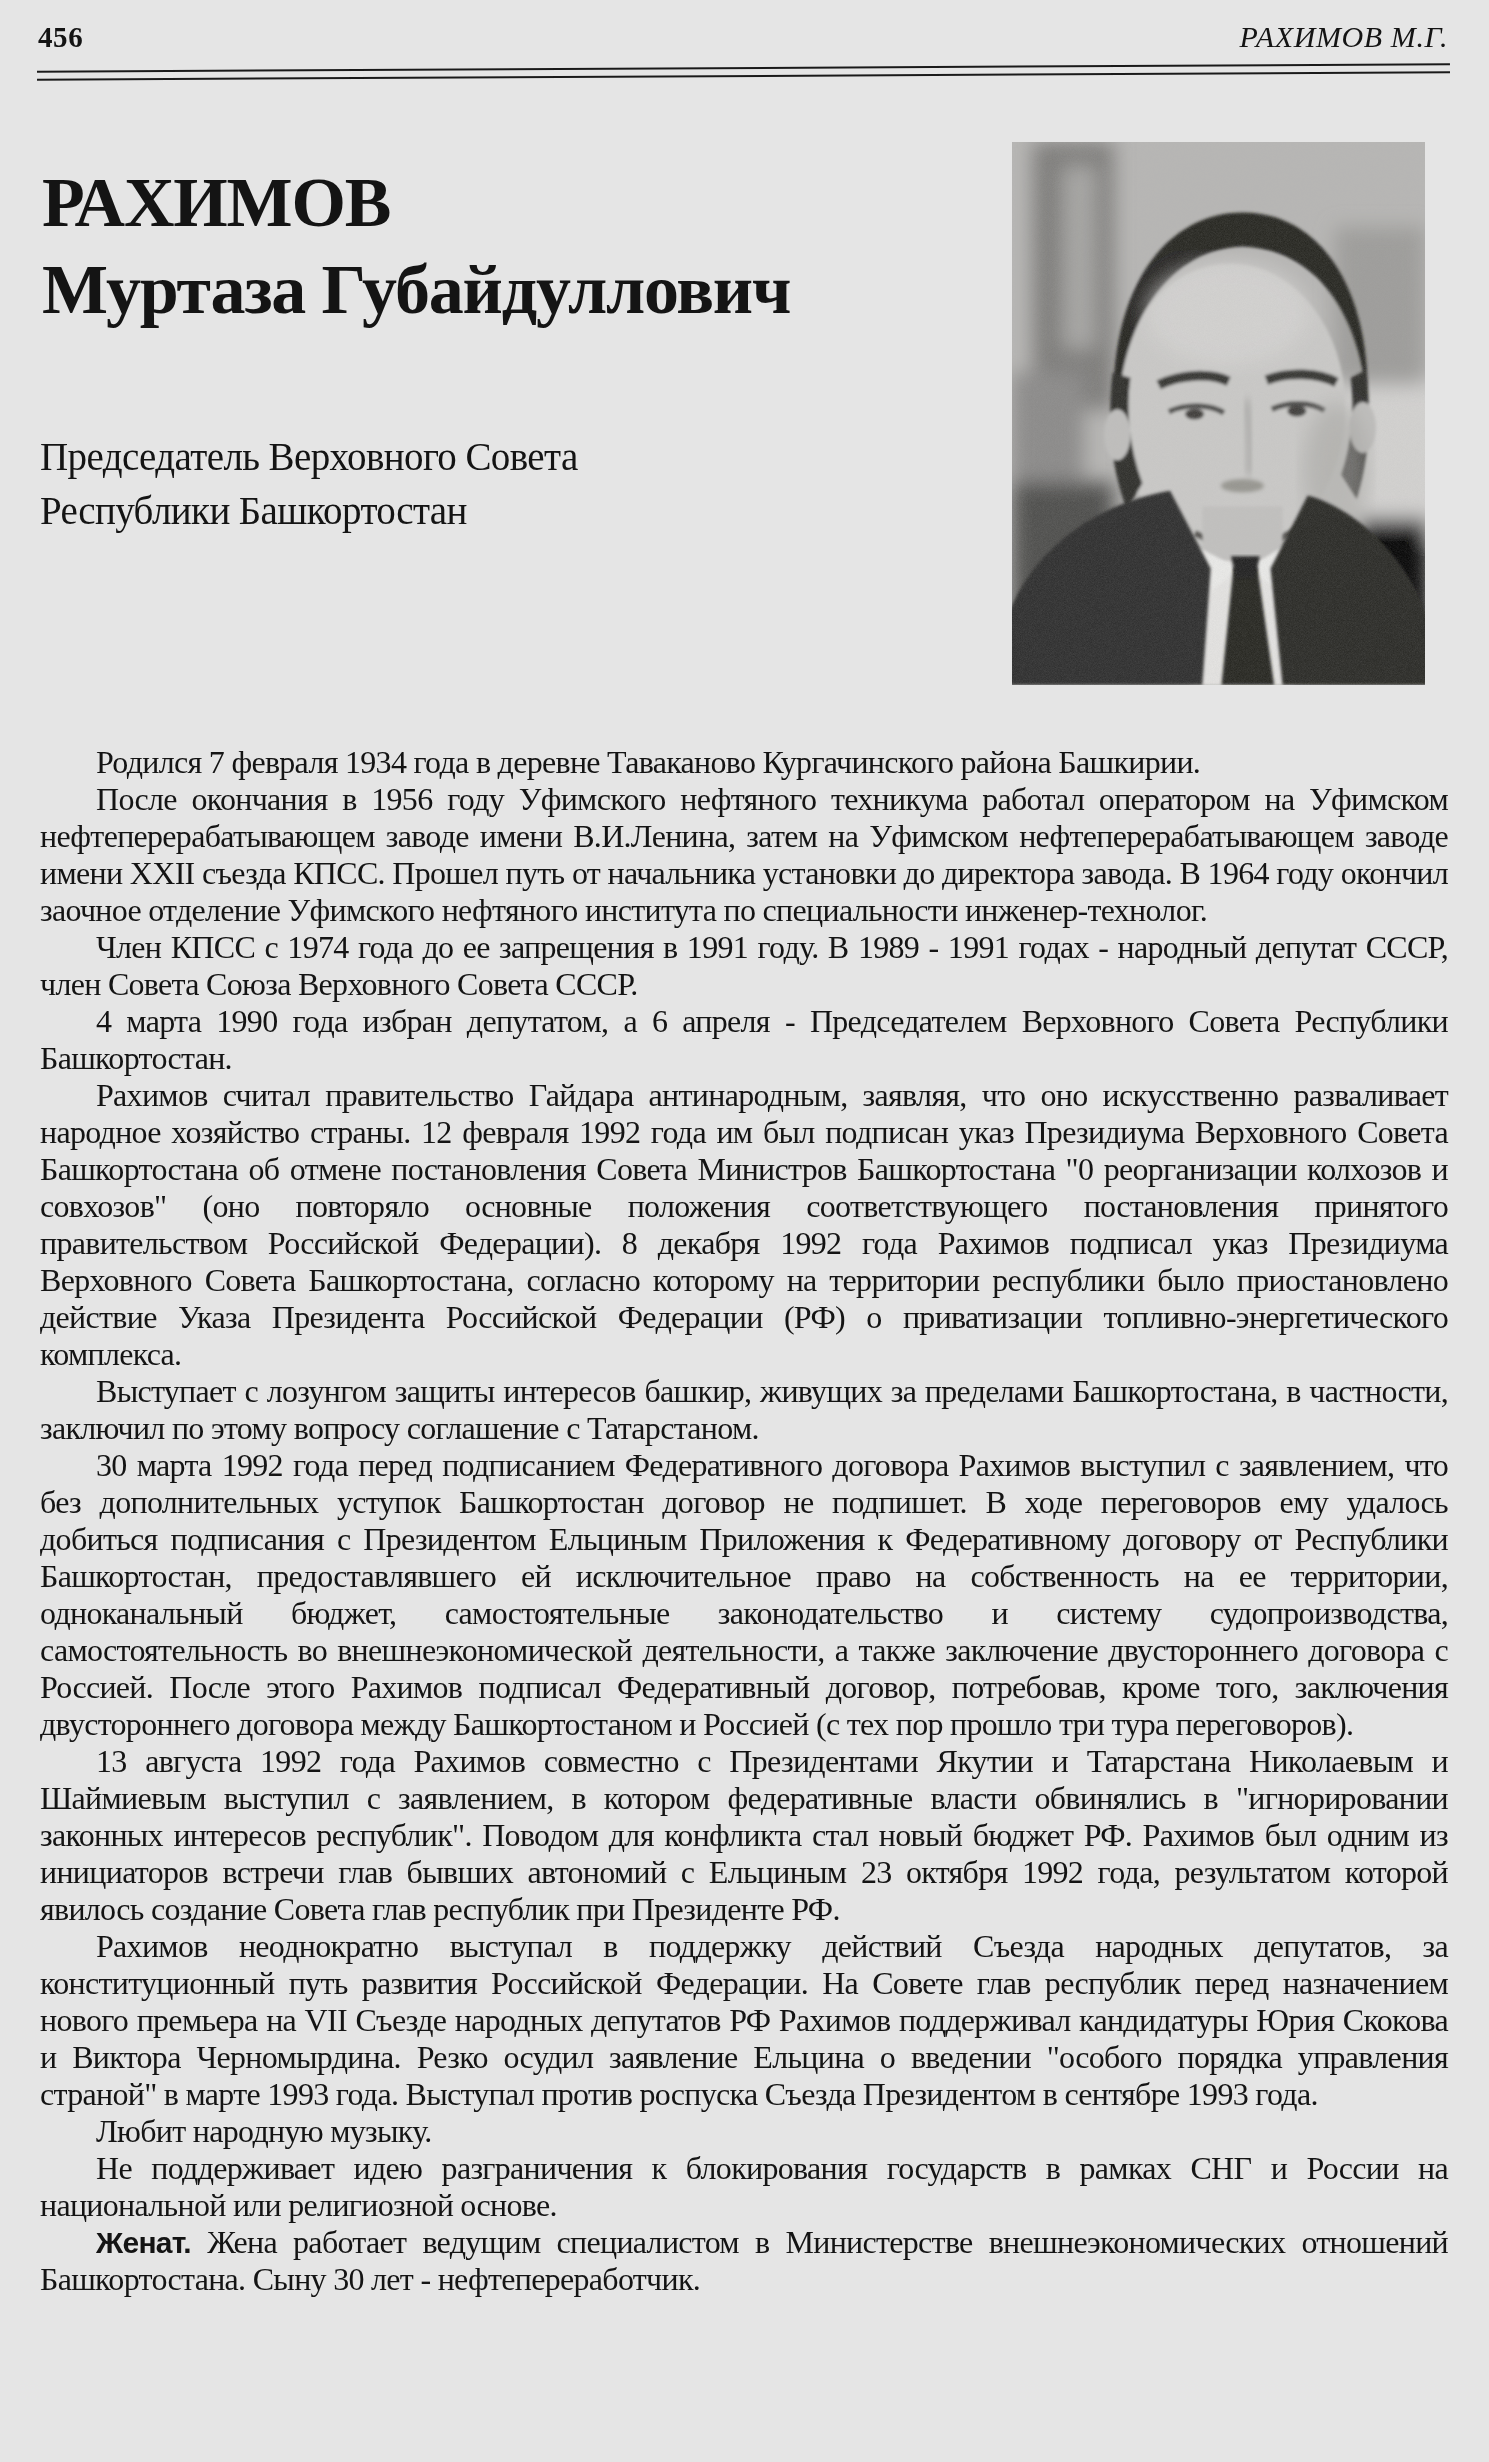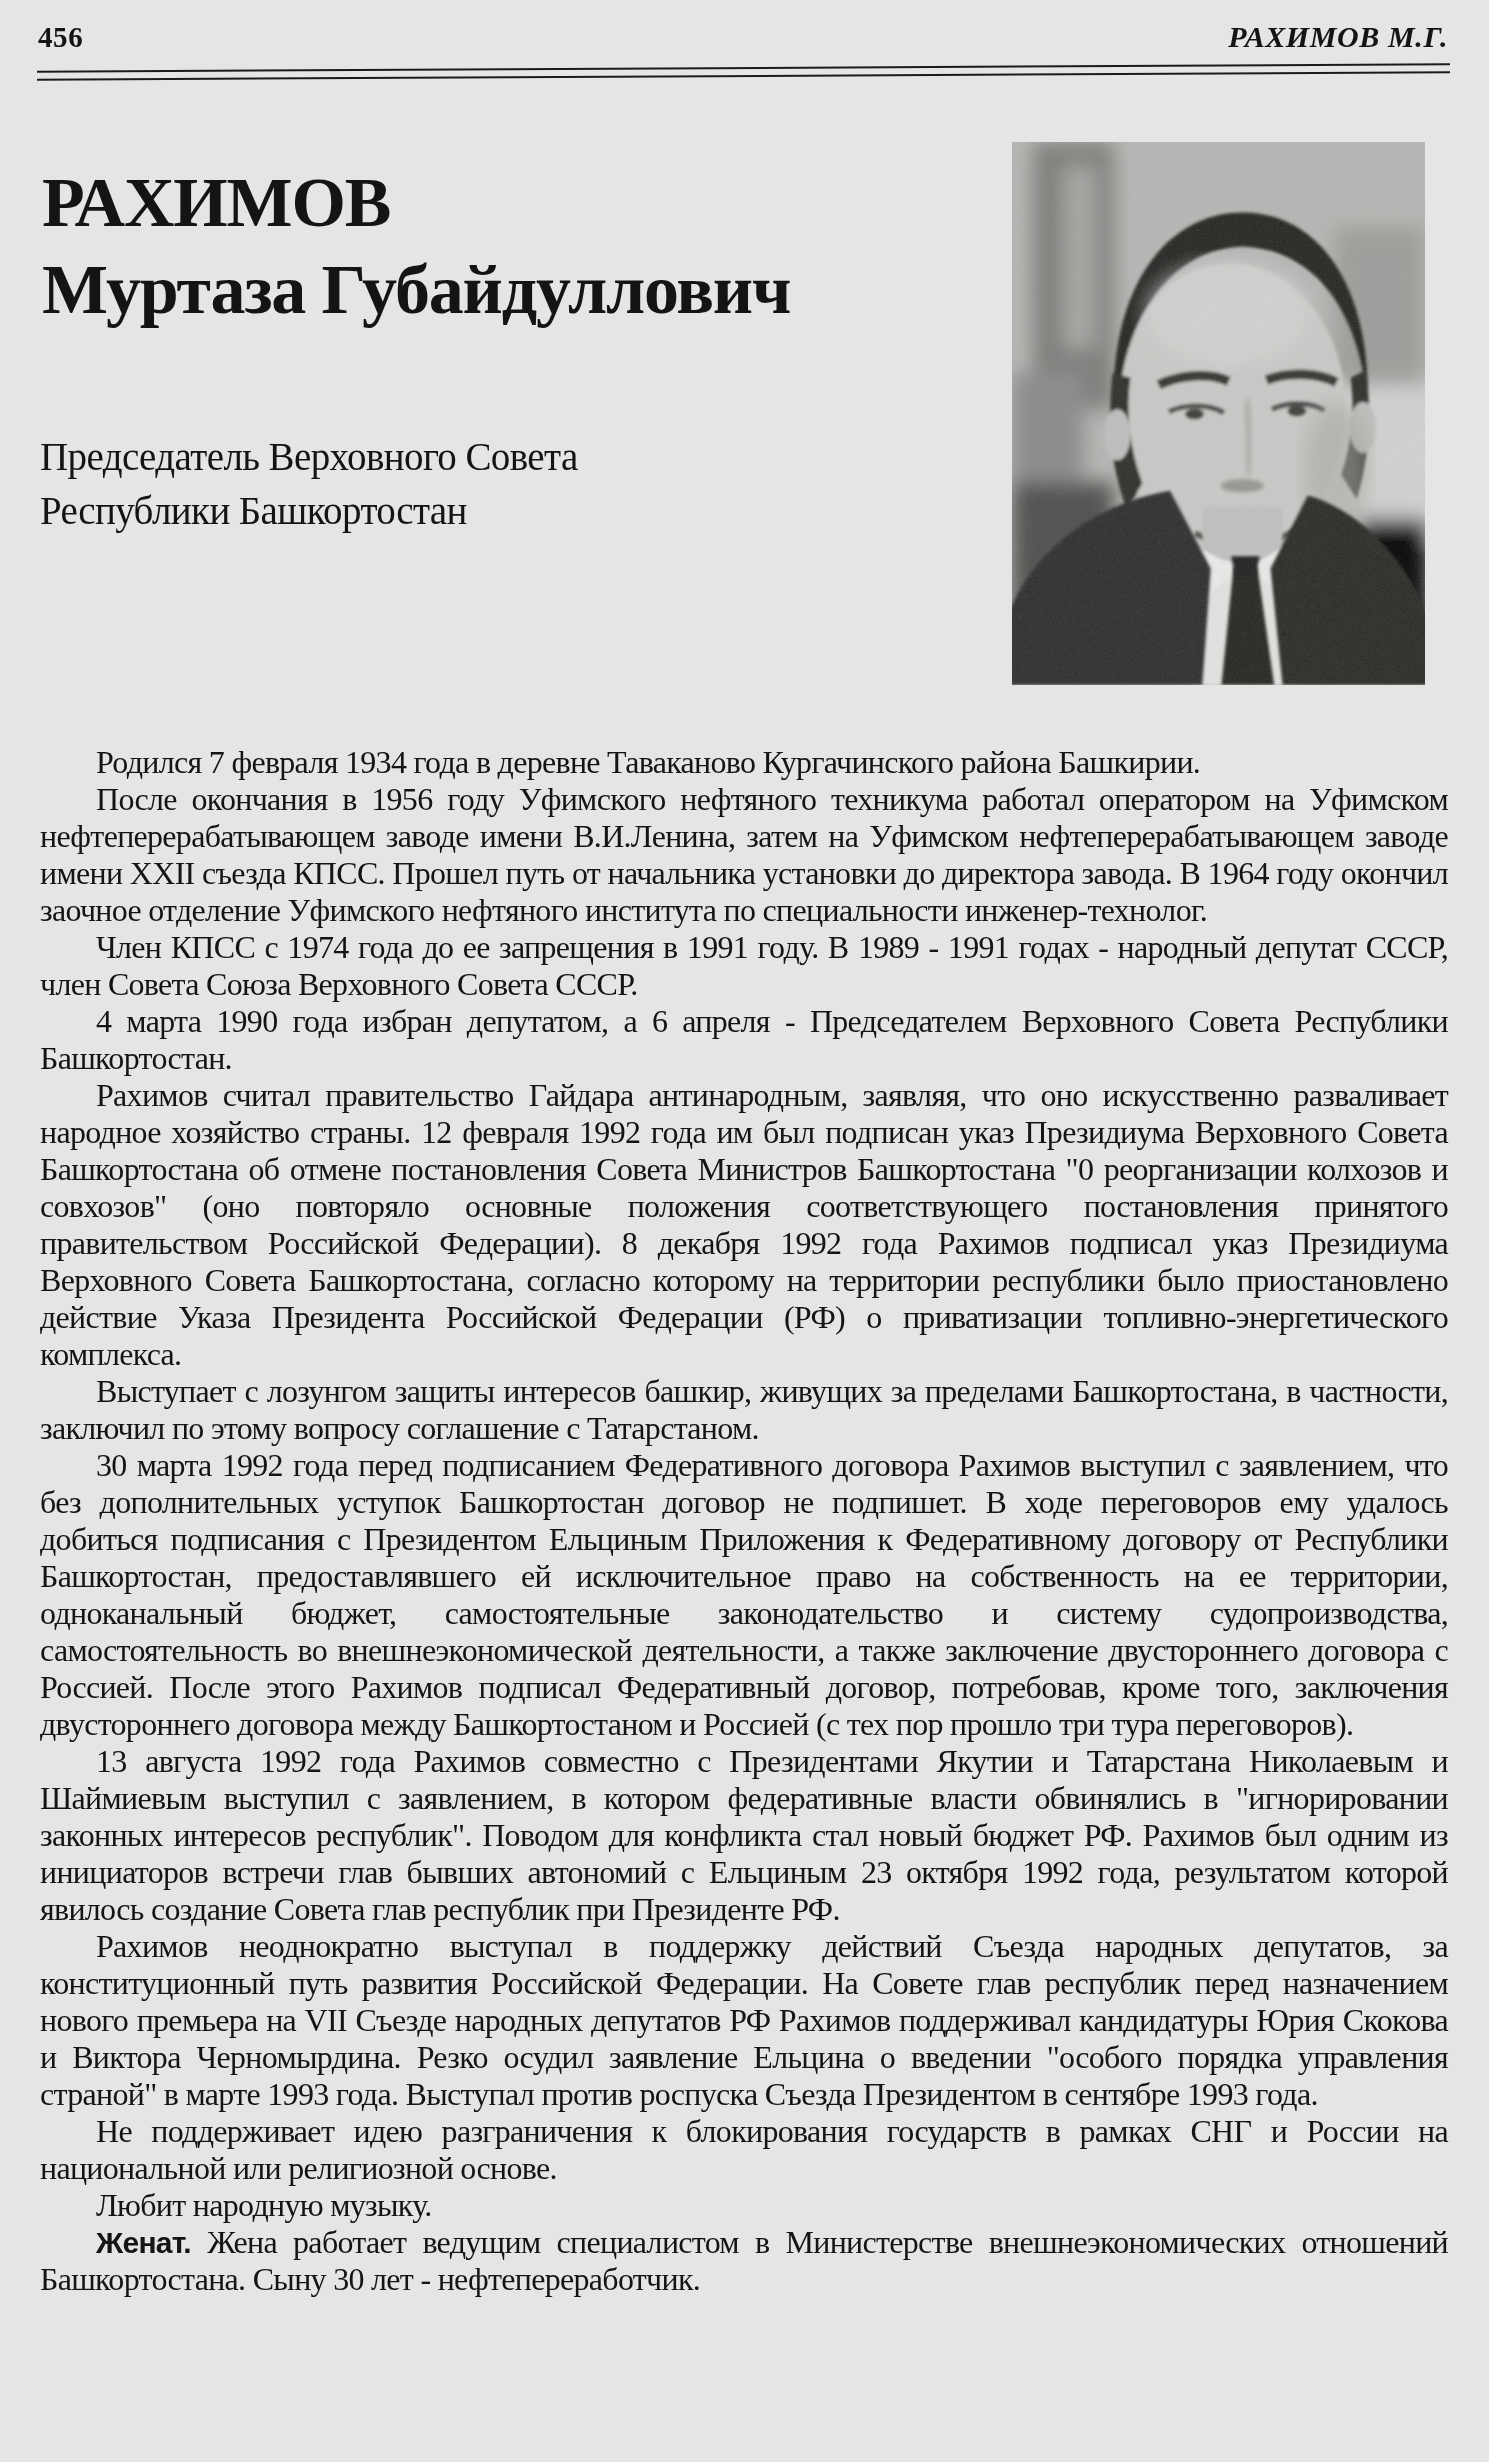--- a/index.html
+++ b/index.html
@@ -10,21 +10,21 @@
     color:#141414;
     font-family:"Liberation Serif","DejaVu Serif",serif;
     overflow:hidden;
   }
   .pagenum {
     position:absolute; left:38px; top:21px;
     font-size:29px; font-weight:700; letter-spacing:0.6px;
   }
   .runhead {
     position:absolute; right:42px; top:20px;
-    font-size:30px; font-style:italic; font-weight:700; letter-spacing:0.6px;
+    font-size:30px; font-style:italic; font-weight:400; letter-spacing:0.6px;
   }
   .rule {
     position:absolute; left:37px; right:40px; top:67px;
     height:5.6px;
     border-top:2.5px solid #1a1a1a;
     border-bottom:2.5px solid #1a1a1a;
     transform:rotate(-0.3deg);
   }
   .title {
     position:absolute; left:38px; top:156px; margin:4px;
@@ -138,19 +138,19 @@
   <main class="bodytext">
       <p class="para"><span>Родился 7 февраля 1934 года в деревне Таваканово Кургачинского района Башкирии.</span></p>
       <p class="para"><span>После окончания в 1956 году Уфимского нефтяного техникума работал оператором на Уфимском нефтеперерабатывающем заводе имени В.И.Ленина, затем на Уфимском нефтеперерабатывающем заводе имени XXII съезда КПСС. Прошел путь от начальника установки до директора завода. В 1964 году окончил заочное отделение Уфимского нефтяного института по специальности инженер-технолог.</span></p>
       <p class="para"><span>Член КПСС с 1974 года до ее запрещения в 1991 году. В 1989 - 1991 годах - народный депутат СССР, член Совета Союза Верховного Совета СССР.</span></p>
       <p class="para"><span>4 марта 1990 года избран депутатом, а 6 апреля - Председателем Верховного Совета Республики Башкортостан.</span></p>
       <p class="para"><span>Рахимов считал правительство Гайдара антинародным, заявляя, что оно искусственно разваливает народное хозяйство страны. 12 февраля 1992 года им был подписан указ Президиума Верховного Совета Башкортостана об отмене постановления Совета Министров Башкортостана "0 реорганизации колхозов и совхозов" (оно повторяло основные положения соответствующего постановления принятого правительством Российской Федерации). 8 декабря 1992 года Рахимов подписал указ Президиума Верховного Совета Башкортостана, согласно которому на территории республики было приостановлено действие Указа Президента Российской Федерации (РФ) о приватизации топливно-энергетического комплекса.</span></p>
       <p class="para"><span>Выступает с лозунгом защиты интересов башкир, живущих за пределами Башкортостана, в частности, заключил по этому вопросу соглашение с Татарстаном.</span></p>
       <p class="para"><span>30 марта 1992 года перед подписанием Федеративного договора Рахимов выступил с заявлением, что без дополнительных уступок Башкортостан договор не подпишет. В ходе переговоров ему удалось добиться подписания с Президентом Ельциным Приложения к Федеративному договору от Республики Башкортостан, предоставлявшего ей исключительное право на собственность на ее территории, одноканальный бюджет, самостоятельные законодательство и систему судопроизводства, самостоятельность во внешнеэкономической деятельности, а также заключение двустороннего договора с Россией. После этого Рахимов подписал Федеративный договор, потребовав, кроме того, заключения двустороннего договора между Башкортостаном и Россией (с тех пор прошло три тура переговоров).</span></p>
       <p class="para"><span>13 августа 1992 года Рахимов совместно с Президентами Якутии и Татарстана Николаевым и Шаймиевым выступил с заявлением, в котором федеративные власти обвинялись в "игнорировании законных интересов республик". Поводом для конфликта стал новый бюджет РФ. Рахимов был одним из инициаторов встречи глав бывших автономий с Ельциным 23 октября 1992 года, результатом которой явилось создание Совета глав республик при Президенте РФ.</span></p>
       <p class="para"><span>Рахимов неоднократно выступал в поддержку действий Съезда народных депутатов, за конституционный путь развития Российской Федерации. На Совете глав республик перед назначением нового премьера на VII Съезде народных депутатов РФ Рахимов поддерживал кандидатуры Юрия Скокова и Виктора Черномырдина. Резко осудил заявление Ельцина о введении "особого порядка управления страной" в марте 1993 года. Выступал против роспуска Съезда Президентом в сентябре 1993 года.</span></p>
+      <p class="para"><span>Любит народную музыку.</span></p>
       <p class="para"><span>Не поддерживает идею разграничения к блокирования государств в рамках СНГ и России на национальной или религиозной основе.</span></p>
-      <p class="para"><span>Любит народную музыку.</span></p>
       <p class="para"><b class="lead">Женат. </b><span>Жена работает ведущим специалистом в Министерстве внешнеэкономических отношений Башкортостана. Сыну 30 лет - нефтепереработчик.</span></p>
     </main>
 
 </div>
 
 
 </body></html>

